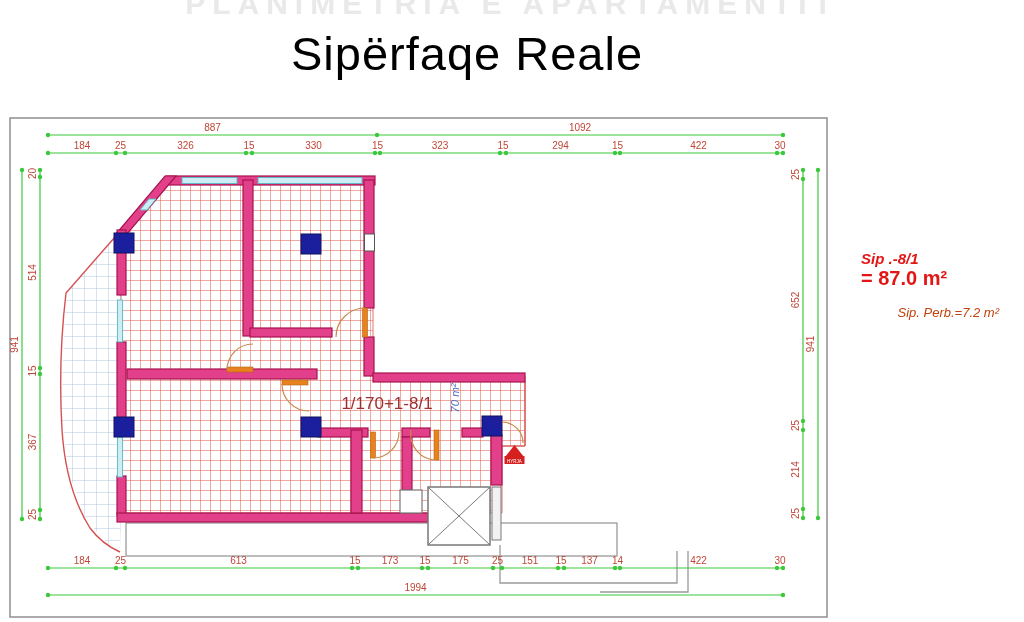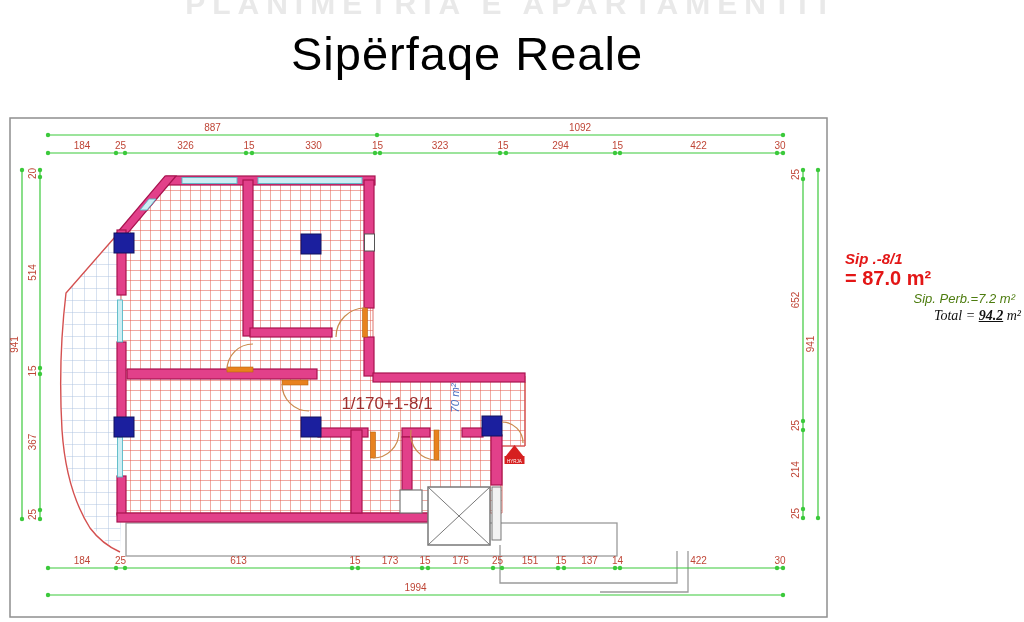--- a/index.html
+++ b/index.html
@@ -6,23 +6,23 @@
     font-family:"Liberation Sans",sans-serif;}
   .stage{position:relative;width:1024px;height:622px;background:#fff;}
   .ghost{position:absolute;top:0;left:0;width:1024px;height:15px;overflow:hidden;text-align:center;}
   .ghost span{display:inline-block;margin-top:-19px;font-size:30px;font-weight:bold;
     letter-spacing:7px;color:#e9e9e9;white-space:nowrap;}
   .title{position:absolute;top:26px;left:-45px;width:1024px;margin:0;text-align:center;
     font-size:47px;font-weight:400;color:#000;letter-spacing:1px;}
   .annot{position:absolute;left:833px;top:250px;width:190px;}
   .annot .l1{display:flex;align-items:baseline;white-space:nowrap;flex-direction:column;}
   .annot .l1 .lbl{font-size:15px;font-weight:bold;font-style:italic;color:#e31616;}
-  .annot .l1 .val{font-size:20px;font-weight:bold;color:#e31616;margin-left:12px;}
-  .annot .l2{font-size:13px;font-style:italic;color:#4d7c0f;text-align:right;
-    padding-right:8px;margin-top:1px;white-space:nowrap;}
+  .annot .l1 .val{font-size:20px;font-weight:bold;color:#e31616;margin-left:28px;}
+  .annot .l2{font-size:13px;font-style:italic;color:#c2410c;text-align:right;
+    padding-right:24px;margin-top:15px;white-space:nowrap;}
   .annot .l3{font-family:"Liberation Serif",serif;font-size:14px;font-style:italic;color:#111;
     text-align:right;padding-right:2px;margin-top:2px;white-space:nowrap;}
   .annot .l3 .tv{font-weight:bold;text-decoration:underline;}
   svg text{font-family:"Liberation Sans",sans-serif;}
 </style>
 </head>
 <body>
 
 <div class="stage">
 
@@ -227,20 +227,14 @@
       </g>
   </svg>
 
   
   <div class="annot">
     <div class="l1">
       <span class="lbl">Sip .-8/1</span>
       <span class="val">= 87.0 m²</span>
     </div>
     <div class="l2">Sip. Perb.=7.2 m²</div>
-    <div class="l3">
-      <span>Total</span>
-      <span>=</span>
-      <span class="tv">94.2</span>
-      <span>m²</span>
-    </div>
   </div>
 </div>
 
 </body></html>

